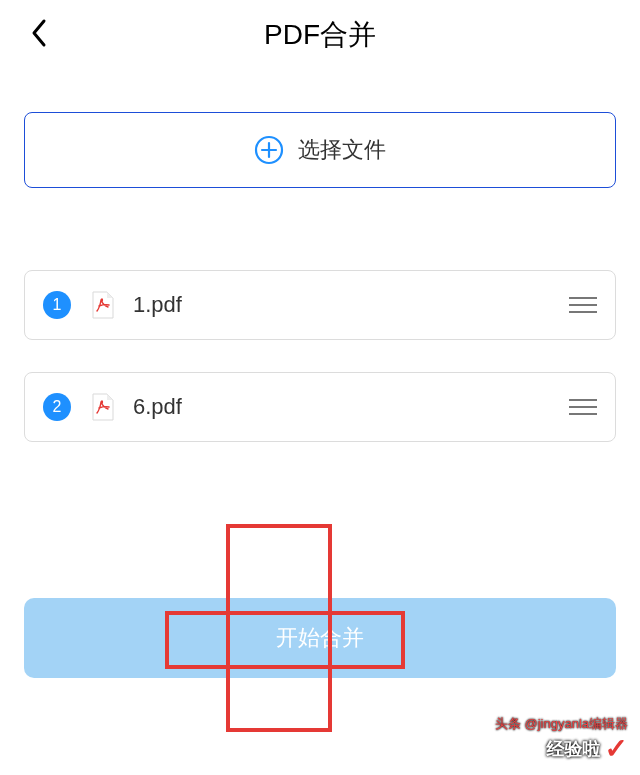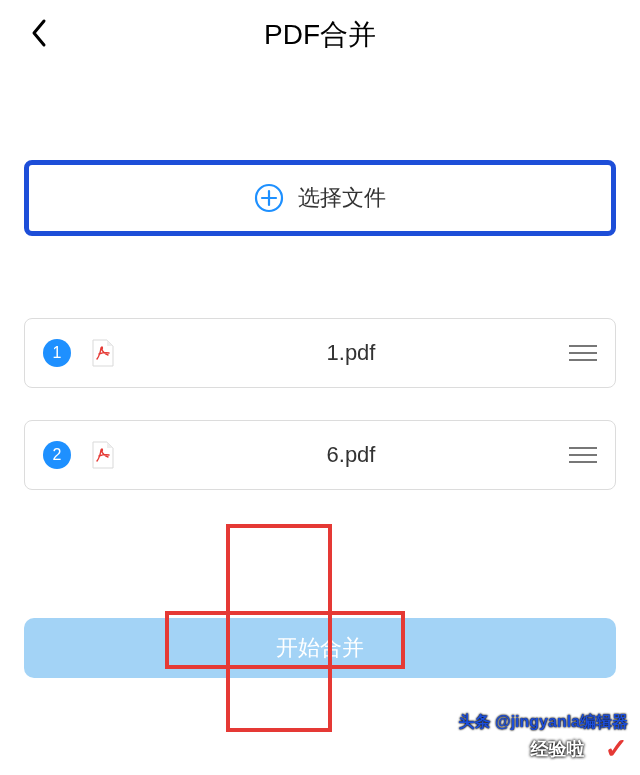--- a/index.html
+++ b/index.html
@@ -35,24 +35,24 @@
       width: 100%;
       text-align: center;
       font-size: 28px;
       font-weight: 500;
       color: #000;
     }
     .content {
       padding: 0 24px;
     }
     .select-file-btn {
-      margin-top: 90px;
+      margin-top: 42px;
       width: 100%;
       height: 76px;
-      border: 5px solid #1d4ed8;
+      border: 1px solid #1d4ed8;
       border-radius: 8px;
       background: #fff;
       display: flex;
       align-items: center;
       justify-content: center;
       gap: 14px;
       cursor: pointer;
     }
     .plus-circle-icon svg {
       width: 30px;
@@ -100,37 +100,36 @@
     .pdf-icon svg {
       width: 24px;
       height: 28px;
       display: block;
     }
     .file-name {
       margin-left: 18px;
       font-size: 22px;
       color: #333;
       flex: 1;
-      text-align: center;
     }
     .drag-handle {
       flex-shrink: 0;
       cursor: grab;
     }
     .drag-handle svg {
       width: 28px;
       height: 20px;
       display: block;
     }
     .start-btn {
       position: absolute;
       left: 24px;
       right: 24px;
       bottom: 97px;
-      height: 60px;
+      height: 80px;
       background: #a3d3f6;
       border-radius: 10px;
       display: flex;
       align-items: center;
       justify-content: center;
       font-size: 22px;
       color: #fff;
       cursor: pointer;
       border: none;
     }
@@ -150,39 +149,39 @@
       top: 611px;
       width: 240px;
       height: 58px;
     }
     .watermark {
       position: absolute;
       right: 12px;
       bottom: 10px;
       display: flex;
       align-items: center;
-      gap: 20px;
+      gap: 4px;
       color: #fff;
       font-size: 18px;
       font-weight: bold;
       text-shadow: 0 0 3px #000, 0 0 3px #000;
     }
     .watermark-check {
       color: #e53935;
       font-size: 28px;
       font-weight: bold;
       text-shadow: none;
     }
     .watermark-small {
       position: absolute;
       right: 12px;
       bottom: 42px;
-      color: #1d4ed8;
-      font-size: 16px;
-      font-weight: bold;
+      color: #ef4444;
+      font-size: 13px;
+      font-weight: normal;
       text-shadow: 0 0 2px #000, 0 0 2px #000;
     }
   </style>
 </head>
 <body>
 
 <div class="header">
   <div class="back-icon">
     <svg viewBox="0 0 18 30">
         <path d="M14 3 L4 15 L14 27" stroke="#000" stroke-width="3" fill="none" stroke-linecap="round" stroke-linejoin="round"></path>

